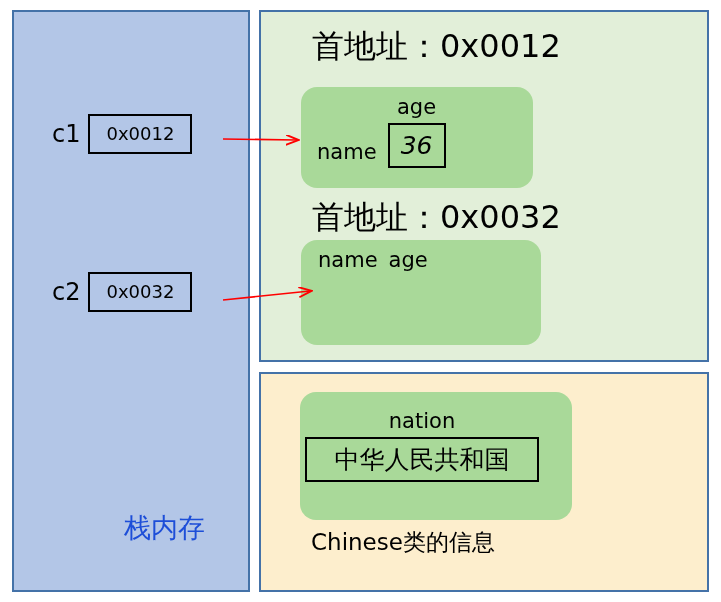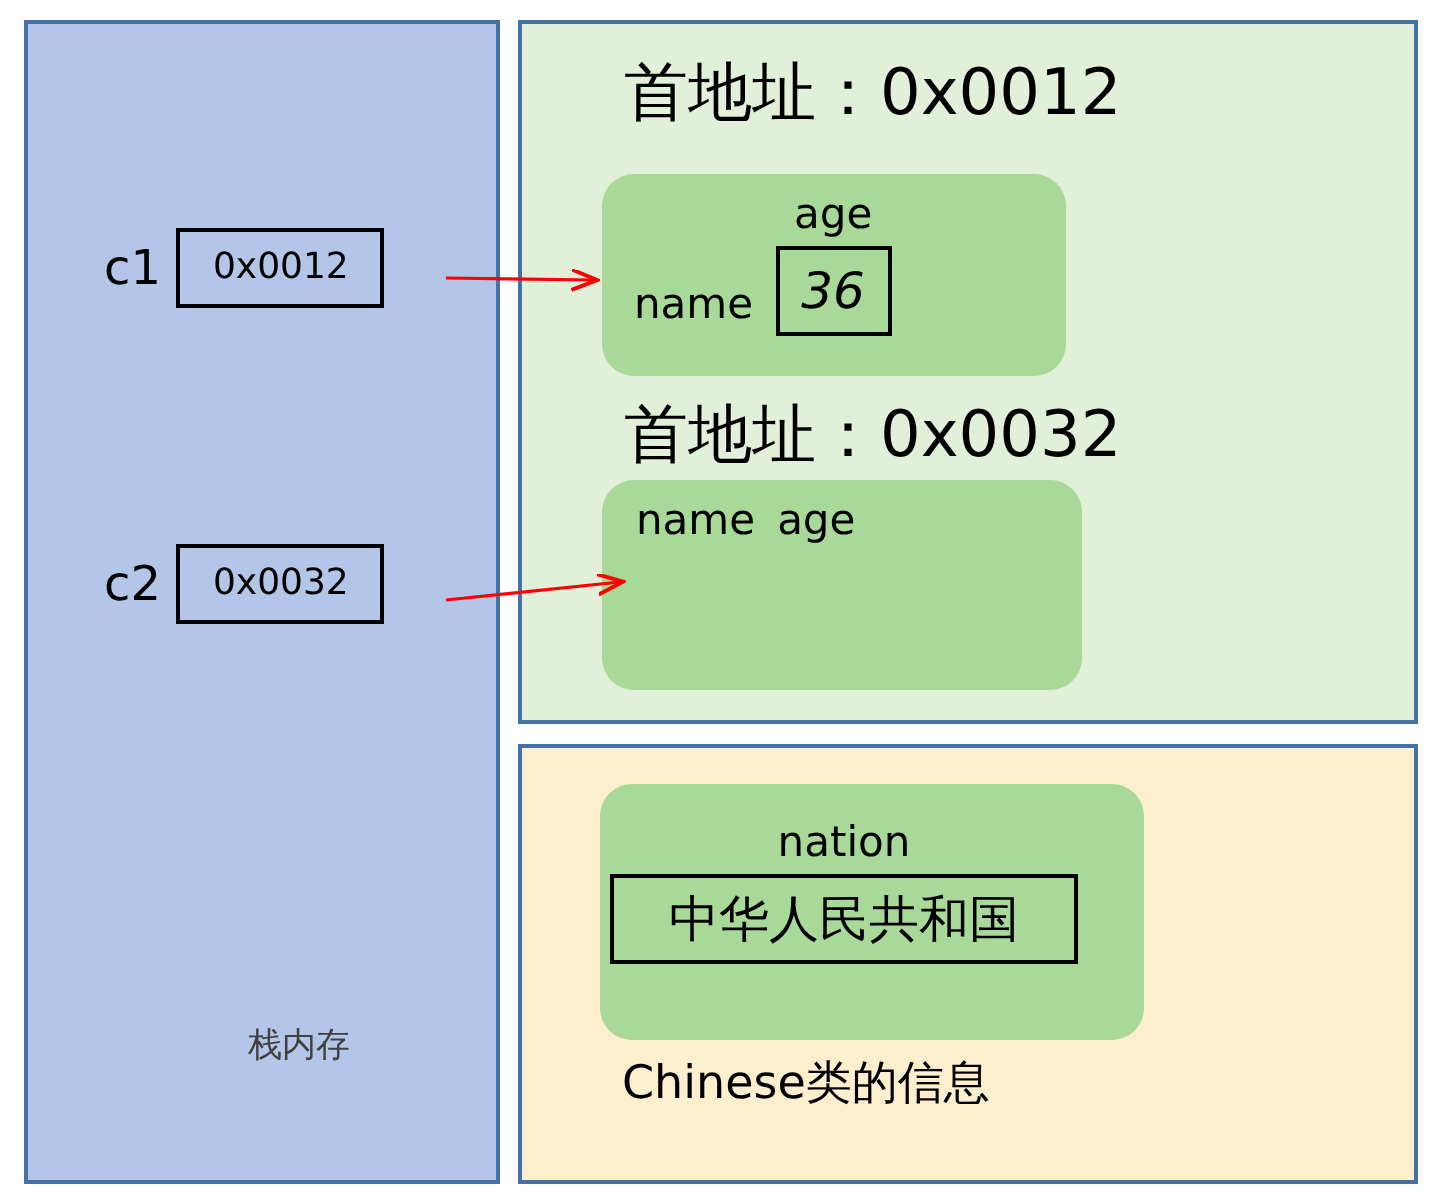--- a/index.html
+++ b/index.html
@@ -39,24 +39,25 @@
   #method-region {
     left: 259px;
     top: 372px;
     width: 450px;
     height: 220px;
     background: #fdeecd;
   }
 
   .region-label {
     position: absolute;
-    font-size: 17px;
-    line-height: 1;
-    white-space: nowrap;
-    color: #404040;
+    font-size: 27px;
+    line-height: 1;
+    white-space: nowrap;
+    color: #1d4ed8;
+    font-family: Liberation Serif, serif;
   }
   #stack-region-label { left: 110px; top: 503px; }
 
   
   .stack-var {
     position: absolute;
     display: flex;
     align-items: center;
   }
   .stack-var-name {

